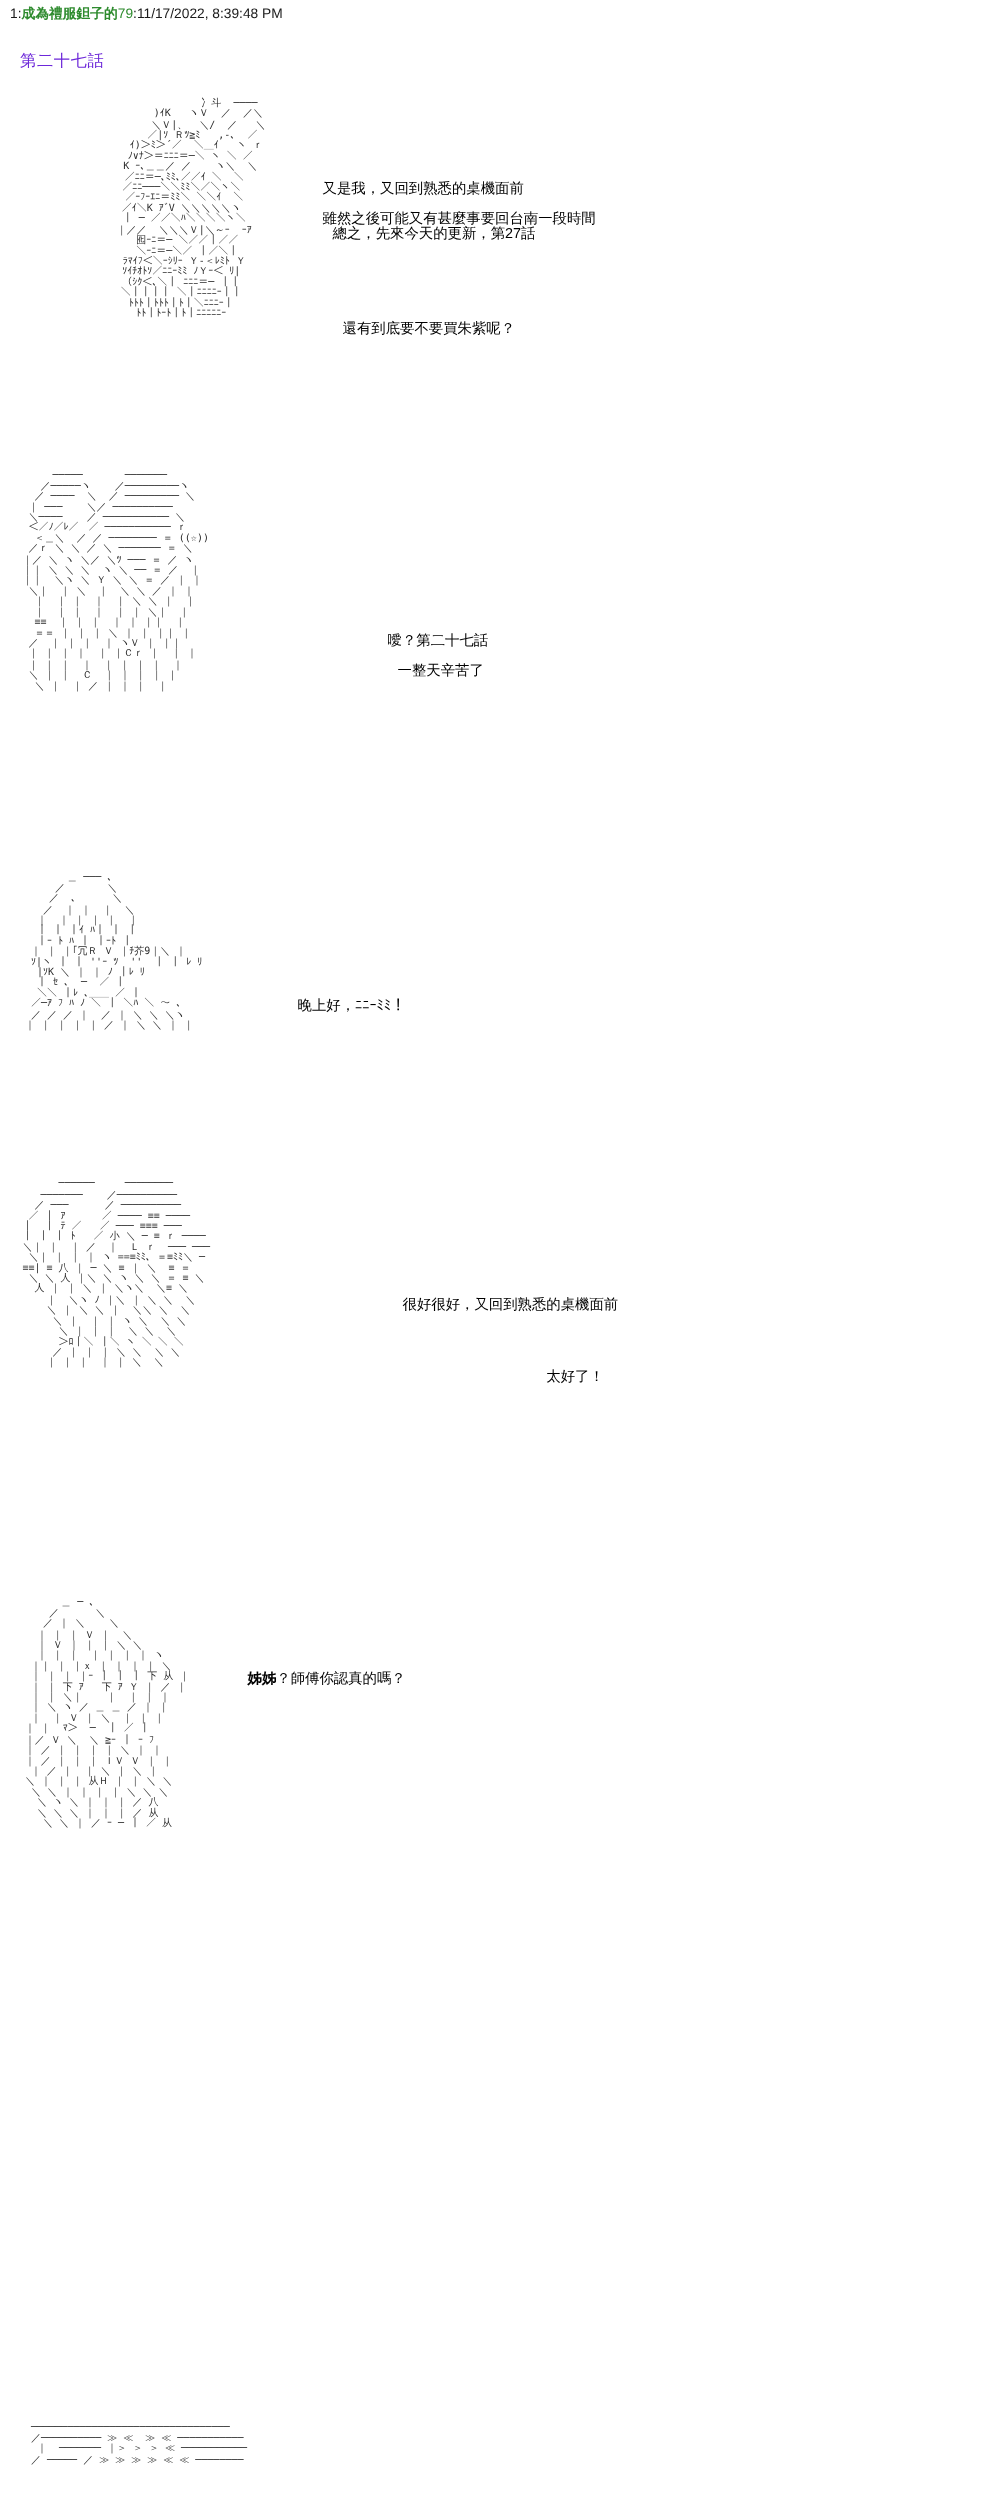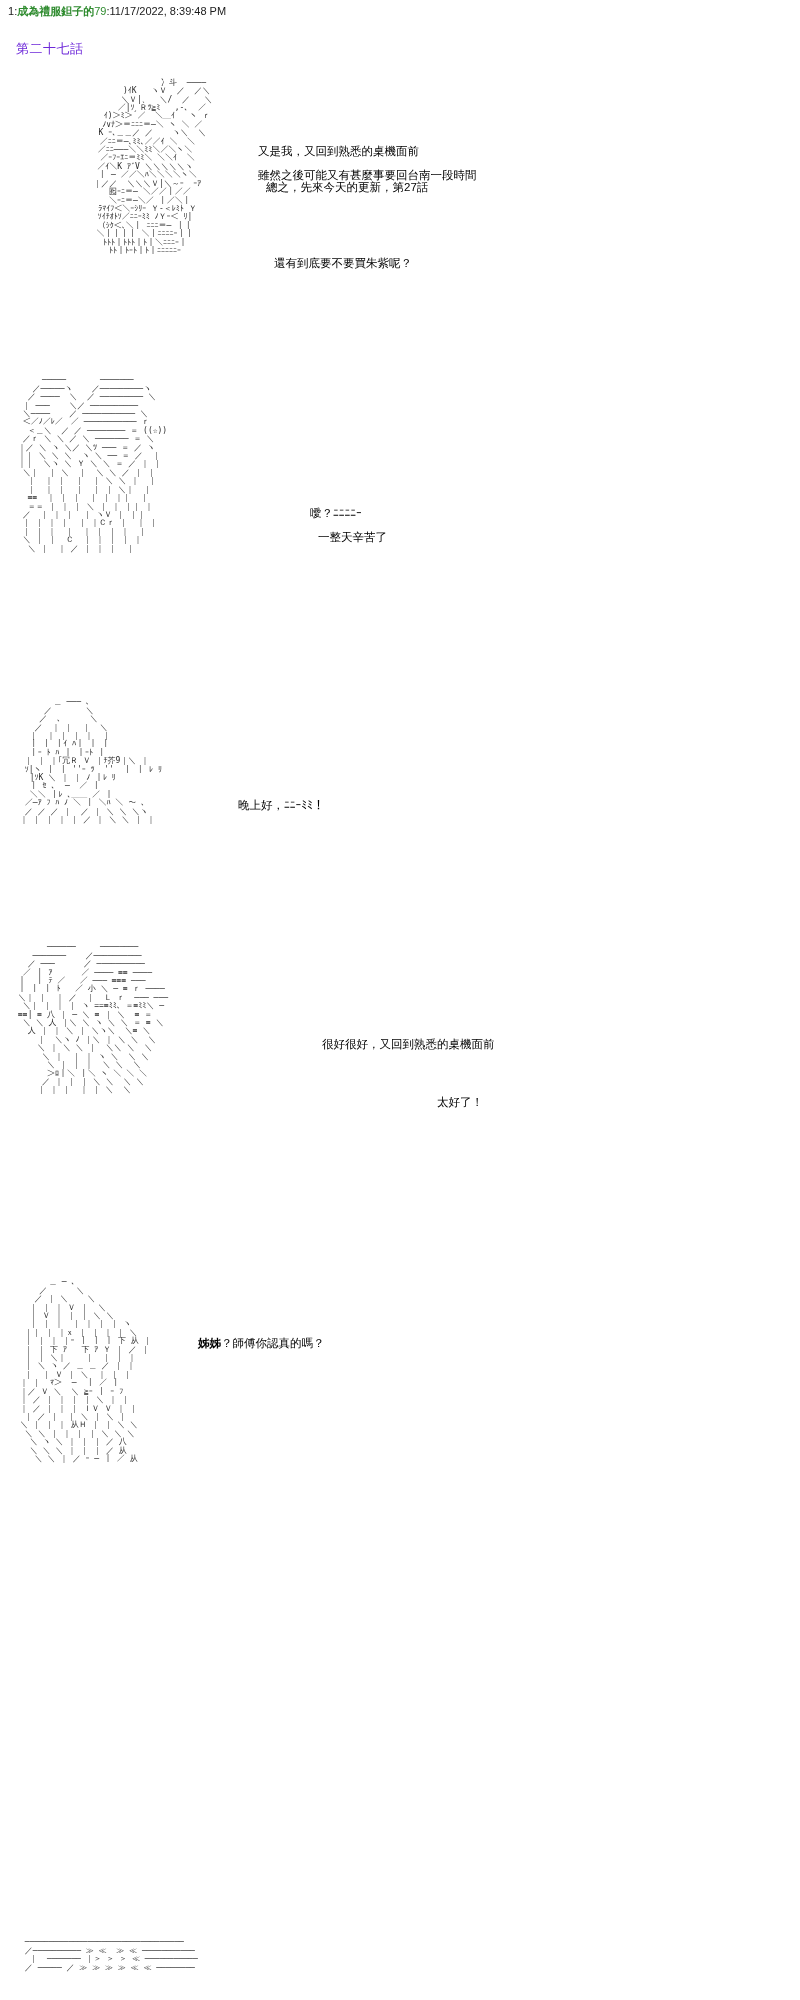--- a/index.html
+++ b/index.html
@@ -136,21 +136,21 @@
   ｜  ｜ ｜  ｜  ｜ ｜ ＼｜  ｜
   ≡≡  ｜ ｜ ｜  ｜ ｜ ｜｜  ｜
   ＝＝ ｜ ｜ ｜ ＼ ｜ ｜ ｜｜ ｜
  ／  ｜ ｜ ｜  ｜ ヽＶ ｜ ｜｜
  ｜ ｜ ｜ ｜  ｜ ｜Ｃｒ ｜  ｜ ｜
  ｜ ｜ ｜  ｜  ｜ ｜ ｜ ｜  ｜
  ＼ ｜ ｜  Ｃ  ｜ ｜ ｜ ｜ ｜
   ＼ ｜  ｜ ／ ｜ ｜ ｜  ｜</span>
 </div>
 
-<div class="dlg" style="left:310px; top:506px;">噯？ﾆﾆﾆﾆｰ</div>
+<div class="dlg" style="left:310px; top:506px;">噯？第二十七話</div>
 <div class="dlg" style="left:318px; top:530px;">一整天辛苦了</div>
 
 <div class="aa" style="left:20px; top:690px; width:250px;">
 <span>       ＿ ─── ､
      ／       ＼
     ／  ､      ＼
    ／  ｜ ｜  ｜  ＼
   ｜  ｜ ｜ ｜ ｜  ｜
   ｜ ｜ ｜ｲ ﾊ｜ ｜ ｜
   ｜ｰ ﾄ ﾊ ｜ ｜ｰﾄ ｜

